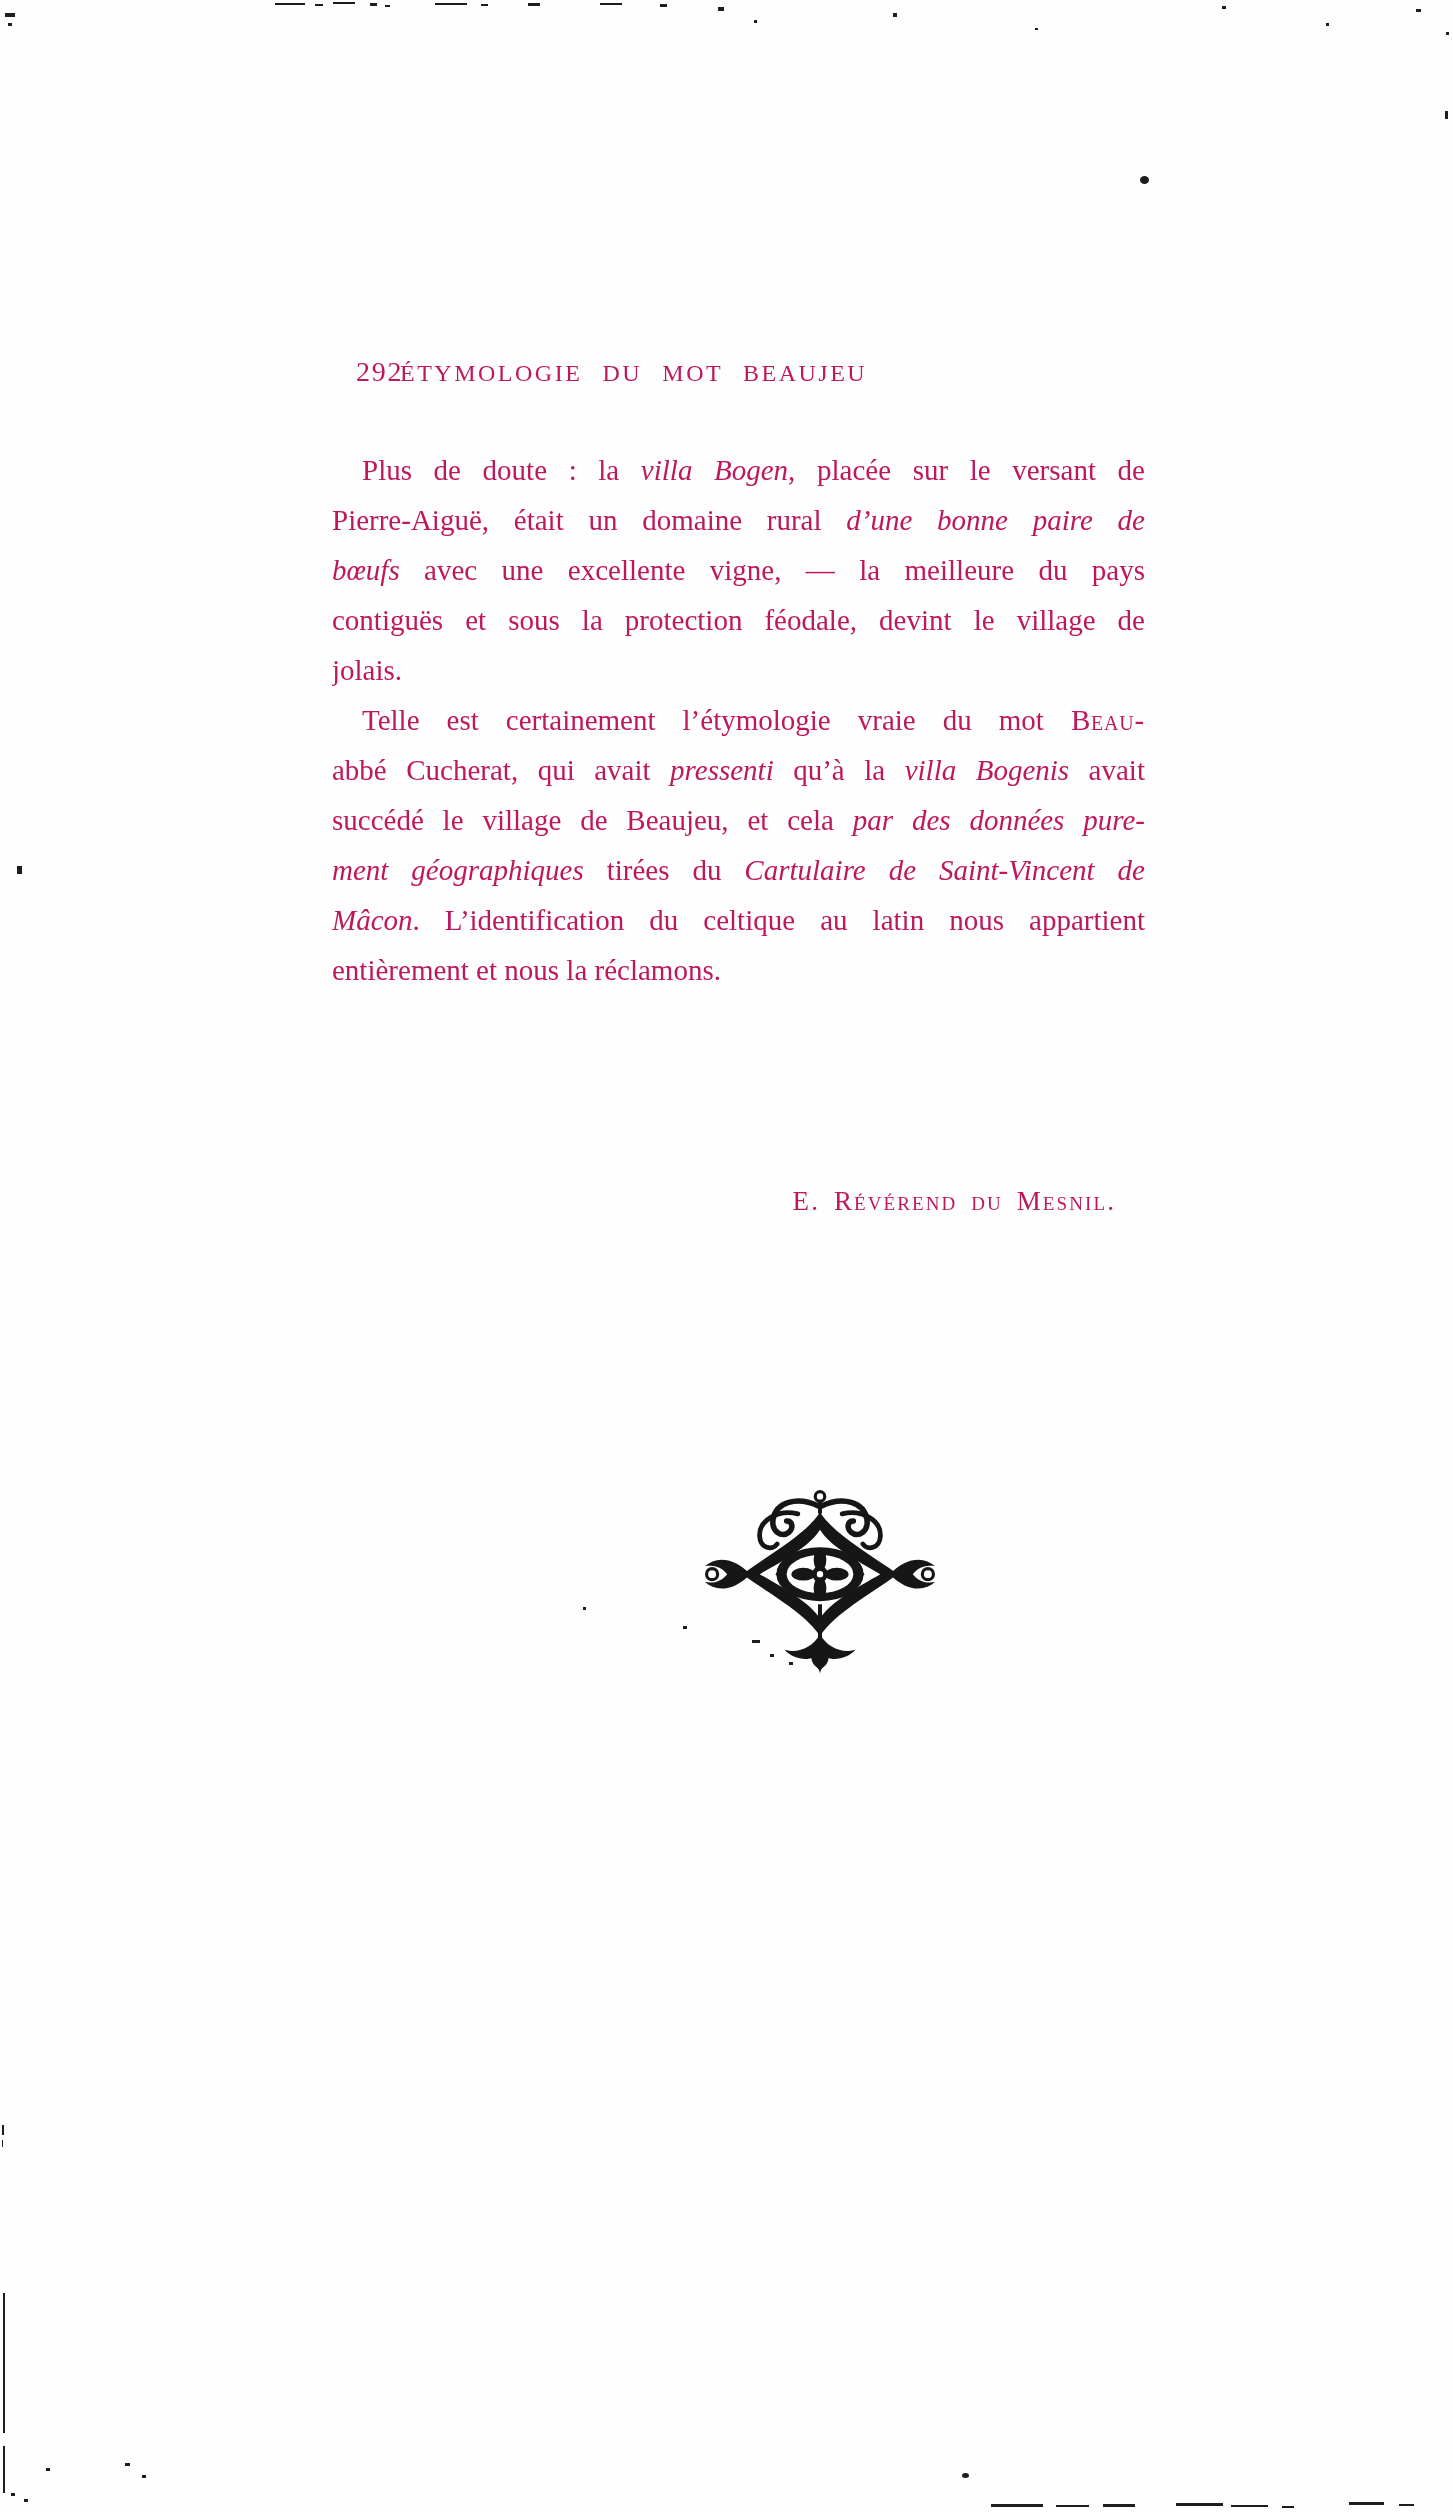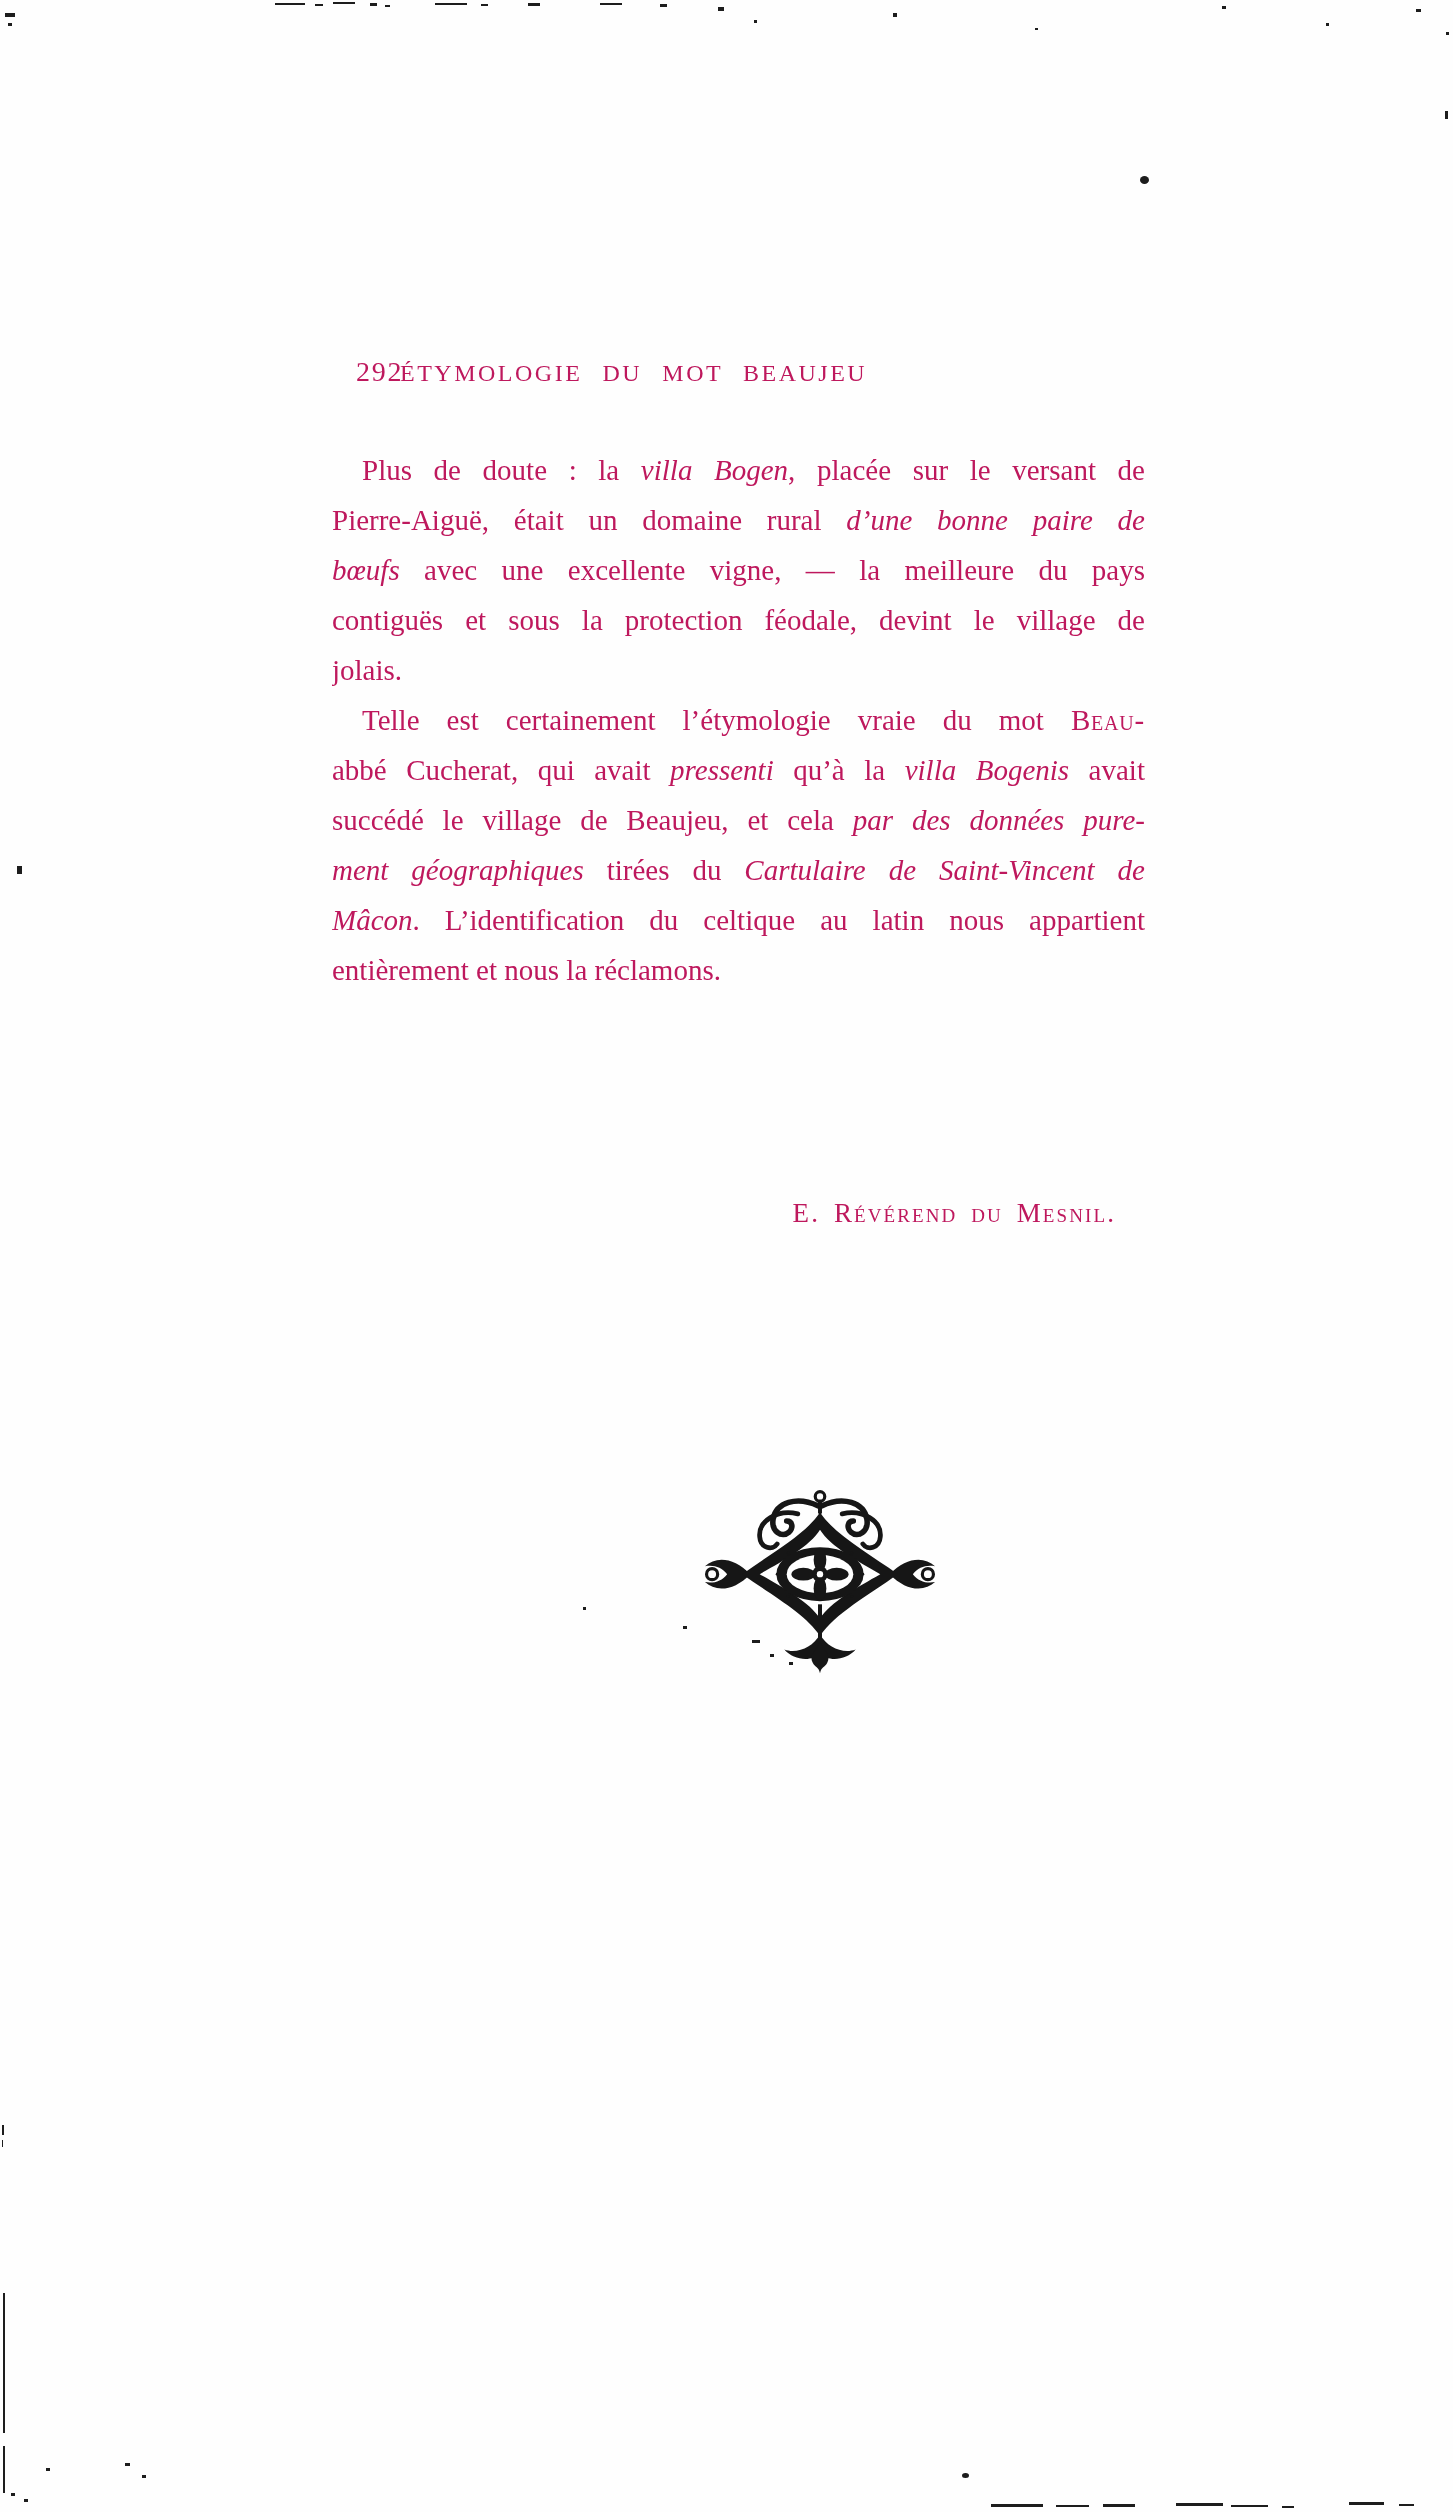--- a/index.html
+++ b/index.html
@@ -32,21 +32,21 @@
   }
   .line.last{text-align-last:left;}
   .line.indent{text-indent:30px;}
   .it{font-style:italic;margin-top:9px;}
   .sc{font-variant:small-caps;letter-spacing:0.8px;}
   
   .signature{
     position:absolute;left:333px;top:1186px;width:783px;
     text-align:right;
     font-size:27px;font-variant:small-caps;
-    letter-spacing:2.1px;word-spacing:5px;margin-top:12px;
+    letter-spacing:2.1px;word-spacing:5px;
   }
   
   .ornament{
     position:absolute;left:701px;top:1482px;width:238px;height:197px;
   }
   .ornament svg{width:100%;height:100%;display:block;}
   
   .speck{position:absolute;background:#1d1d1d;}
   .speck.round{border-radius:50%;}
 </style>

